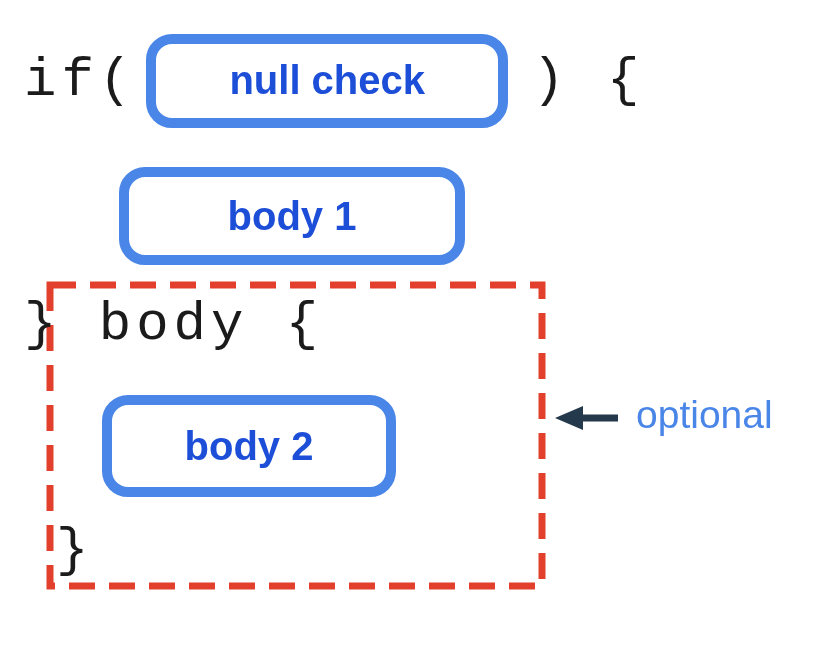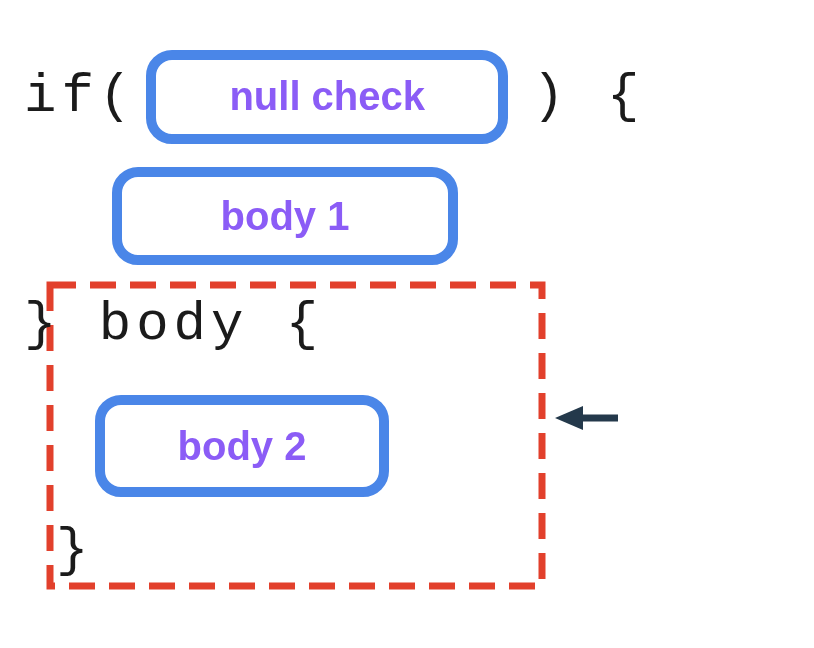--- a/index.html
+++ b/index.html
@@ -21,40 +21,41 @@
     letter-spacing: 5px;
     color: #1b1b1b;
     white-space: pre;
     line-height: 1;
     font-weight: 400;
   }
   .code-abs { position: absolute; }
   .row-if {
     position: absolute;
     left: 24px;
-    top: 48px;
+    top: 32px;
     height: 97px;
     display: flex;
     align-items: center;
     text-align: center;
   }
   .node {
     box-sizing: border-box;
     border: 10px solid #4a86e8;
     border-radius: 26px;
     background: #ffffff;
     display: flex;
     align-items: center;
     justify-content: center;
+    margin-left: 7px;
   }
   .node-label {
     font-family: "Liberation Sans", sans-serif;
     font-weight: 700;
     font-size: 40px;
-    color: #8b5cf6;
+    color: #1d4ed8;
     white-space: pre;
   }
   .node-condition {
     width: 362px;
     height: 94px;
     margin-left: 10px;
     margin-right: 24px;
   }
   .node-body1 {
     position: absolute;
@@ -124,14 +125,15 @@
     <span class="node-label">body 2</span>
   </div>
 
   <span class="code code-abs closing-brace">}</span>
 
   <svg class="arrow-annotation" width="66" height="30" viewBox="0 0 66 30">
     <polygon points="2,15 30,3 30,27" fill="#24394b"></polygon>
     <rect x="28" y="11.5" width="37" height="7" fill="#24394b"></rect>
   </svg>
 
+  <span class="optional-label">optional</span>
 
 </div>
 
 </body></html>

